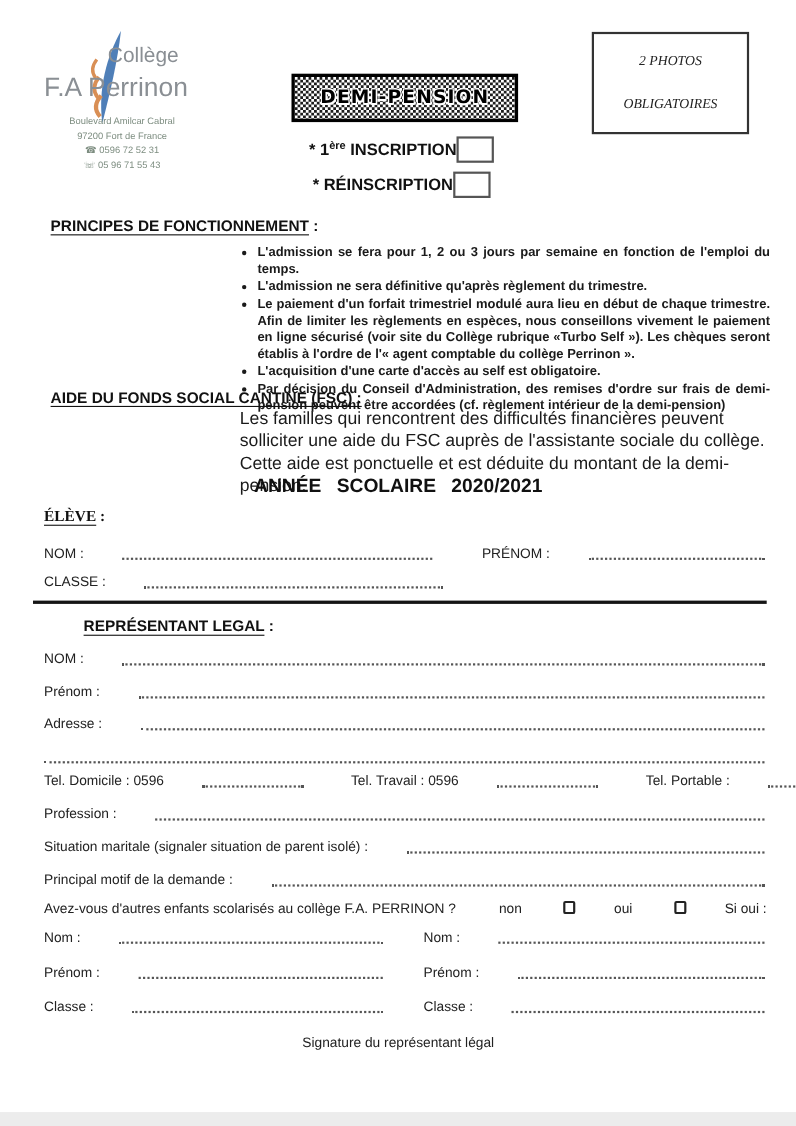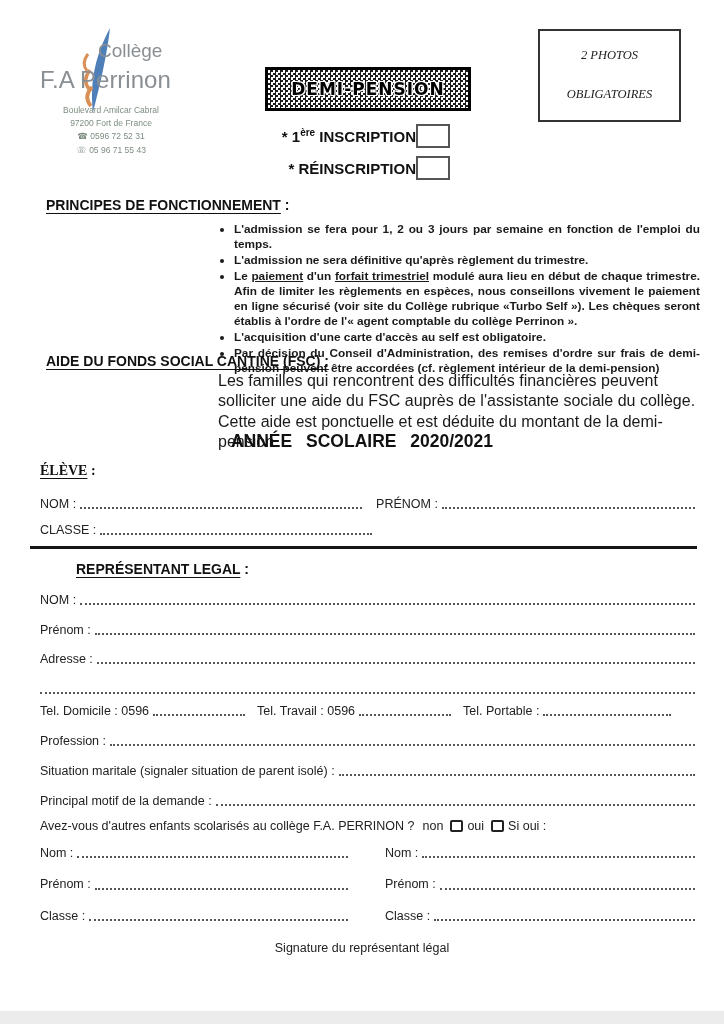--- a/index.html
+++ b/index.html
@@ -23,50 +23,50 @@
     display: flex; align-items: center; justify-content: center;
   }
   .title-box .title-text {
     font-family: "DejaVu Sans", sans-serif;
     font-weight: bold; font-size: 17px; letter-spacing: 1px; color: #000;
     text-shadow: -1px -1px 0 #fff, 1px -1px 0 #fff, -1px 1px 0 #fff, 1px 1px 0 #fff, 0 0 2px #fff;
     white-space: nowrap;
   }
 
   
-  .insc-row { position: absolute; left: 246px; width: 204px; display: flex; justify-content: flex-end; align-items: center; }
+  .insc-row { position: absolute; left: 263px; width: 204px; display: flex; justify-content: center; align-items: center; }
   .insc-row.r1 { top: 124px; }
   .insc-row.r2 { top: 156px; }
   .insc-label { font-weight: bold; font-size: 15px; color: #111; white-space: nowrap; }
   .insc-label sup { font-size: 10px; }
   .chk { width: 34px; height: 24px; border: 2px solid #555; background: #fff; cursor: pointer; }
 
   
   .photos-box { position: absolute; left: 538px; top: 29px; width: 143px; height: 93px; border: 2px solid #333; text-align: center; padding-top: 17px; font-family: "Liberation Serif", serif; font-style: italic; font-size: 12.5px; color: #222; }
   .photos-box .l2 { margin-top: 24px; }
 
   
   .sec-heading { font-weight: bold; font-size: 14px; color: #111; }
   .sec-heading .u { text-decoration: underline; text-underline-offset: 3px; }
 
   
   .principles { position: absolute; left: 46px; top: 197px; width: 655px; }
   .principles ul { margin: 9px 0 0 172px; padding-left: 16px; width: 482px; list-style: disc outside; }
   .principles li { font-size: 11.8px; font-weight: bold; line-height: 1.27; text-align: justify; margin-bottom: 1px; color: #1a1a1a; }
-  .uu { text-decoration: underline; }
+  .uu { }
 
   
   .fsc { position: absolute; left: 46px; top: 353px; width: 655px; }
   .fsc p { margin: 2px 0 0 172px; width: 482px; font-size: 16px; line-height: 1.28; color: #1a1a1a; }
 
   
   .year-title { position: absolute; left: 0; top: 431px; width: 724px; text-align: center; font-weight: bold; font-size: 17.5px; word-spacing: 9px; color: #111; }
 
   
-  .fline { display: flex; align-items: center; font-size: 12.5px; color: #222; white-space: nowrap; }
+  .fline { display: flex; align-items: flex-start; font-size: 12.5px; color: #222; white-space: nowrap; gap: 31px; }
   .dots { border-bottom: 2px dotted #555; height: 13px; margin: 0 2px 2px 4px; }
   .dots.grow { flex: 1; }
 
   .eleve-head { position: absolute; left: 40px; top: 463px; font-family: Liberation Serif, serif; }
   .eleve-nomline { position: absolute; left: 40px; top: 496px; width: 657px; }
   .eleve-nomline .prenom-label { margin-left: 12px; }
   .eleve-classeline { position: absolute; left: 40px; top: 522px; width: 657px; }
 
   .divider { position: absolute; left: 30px; top: 546px; width: 667px; height: 3px; background: #151515; }
 

